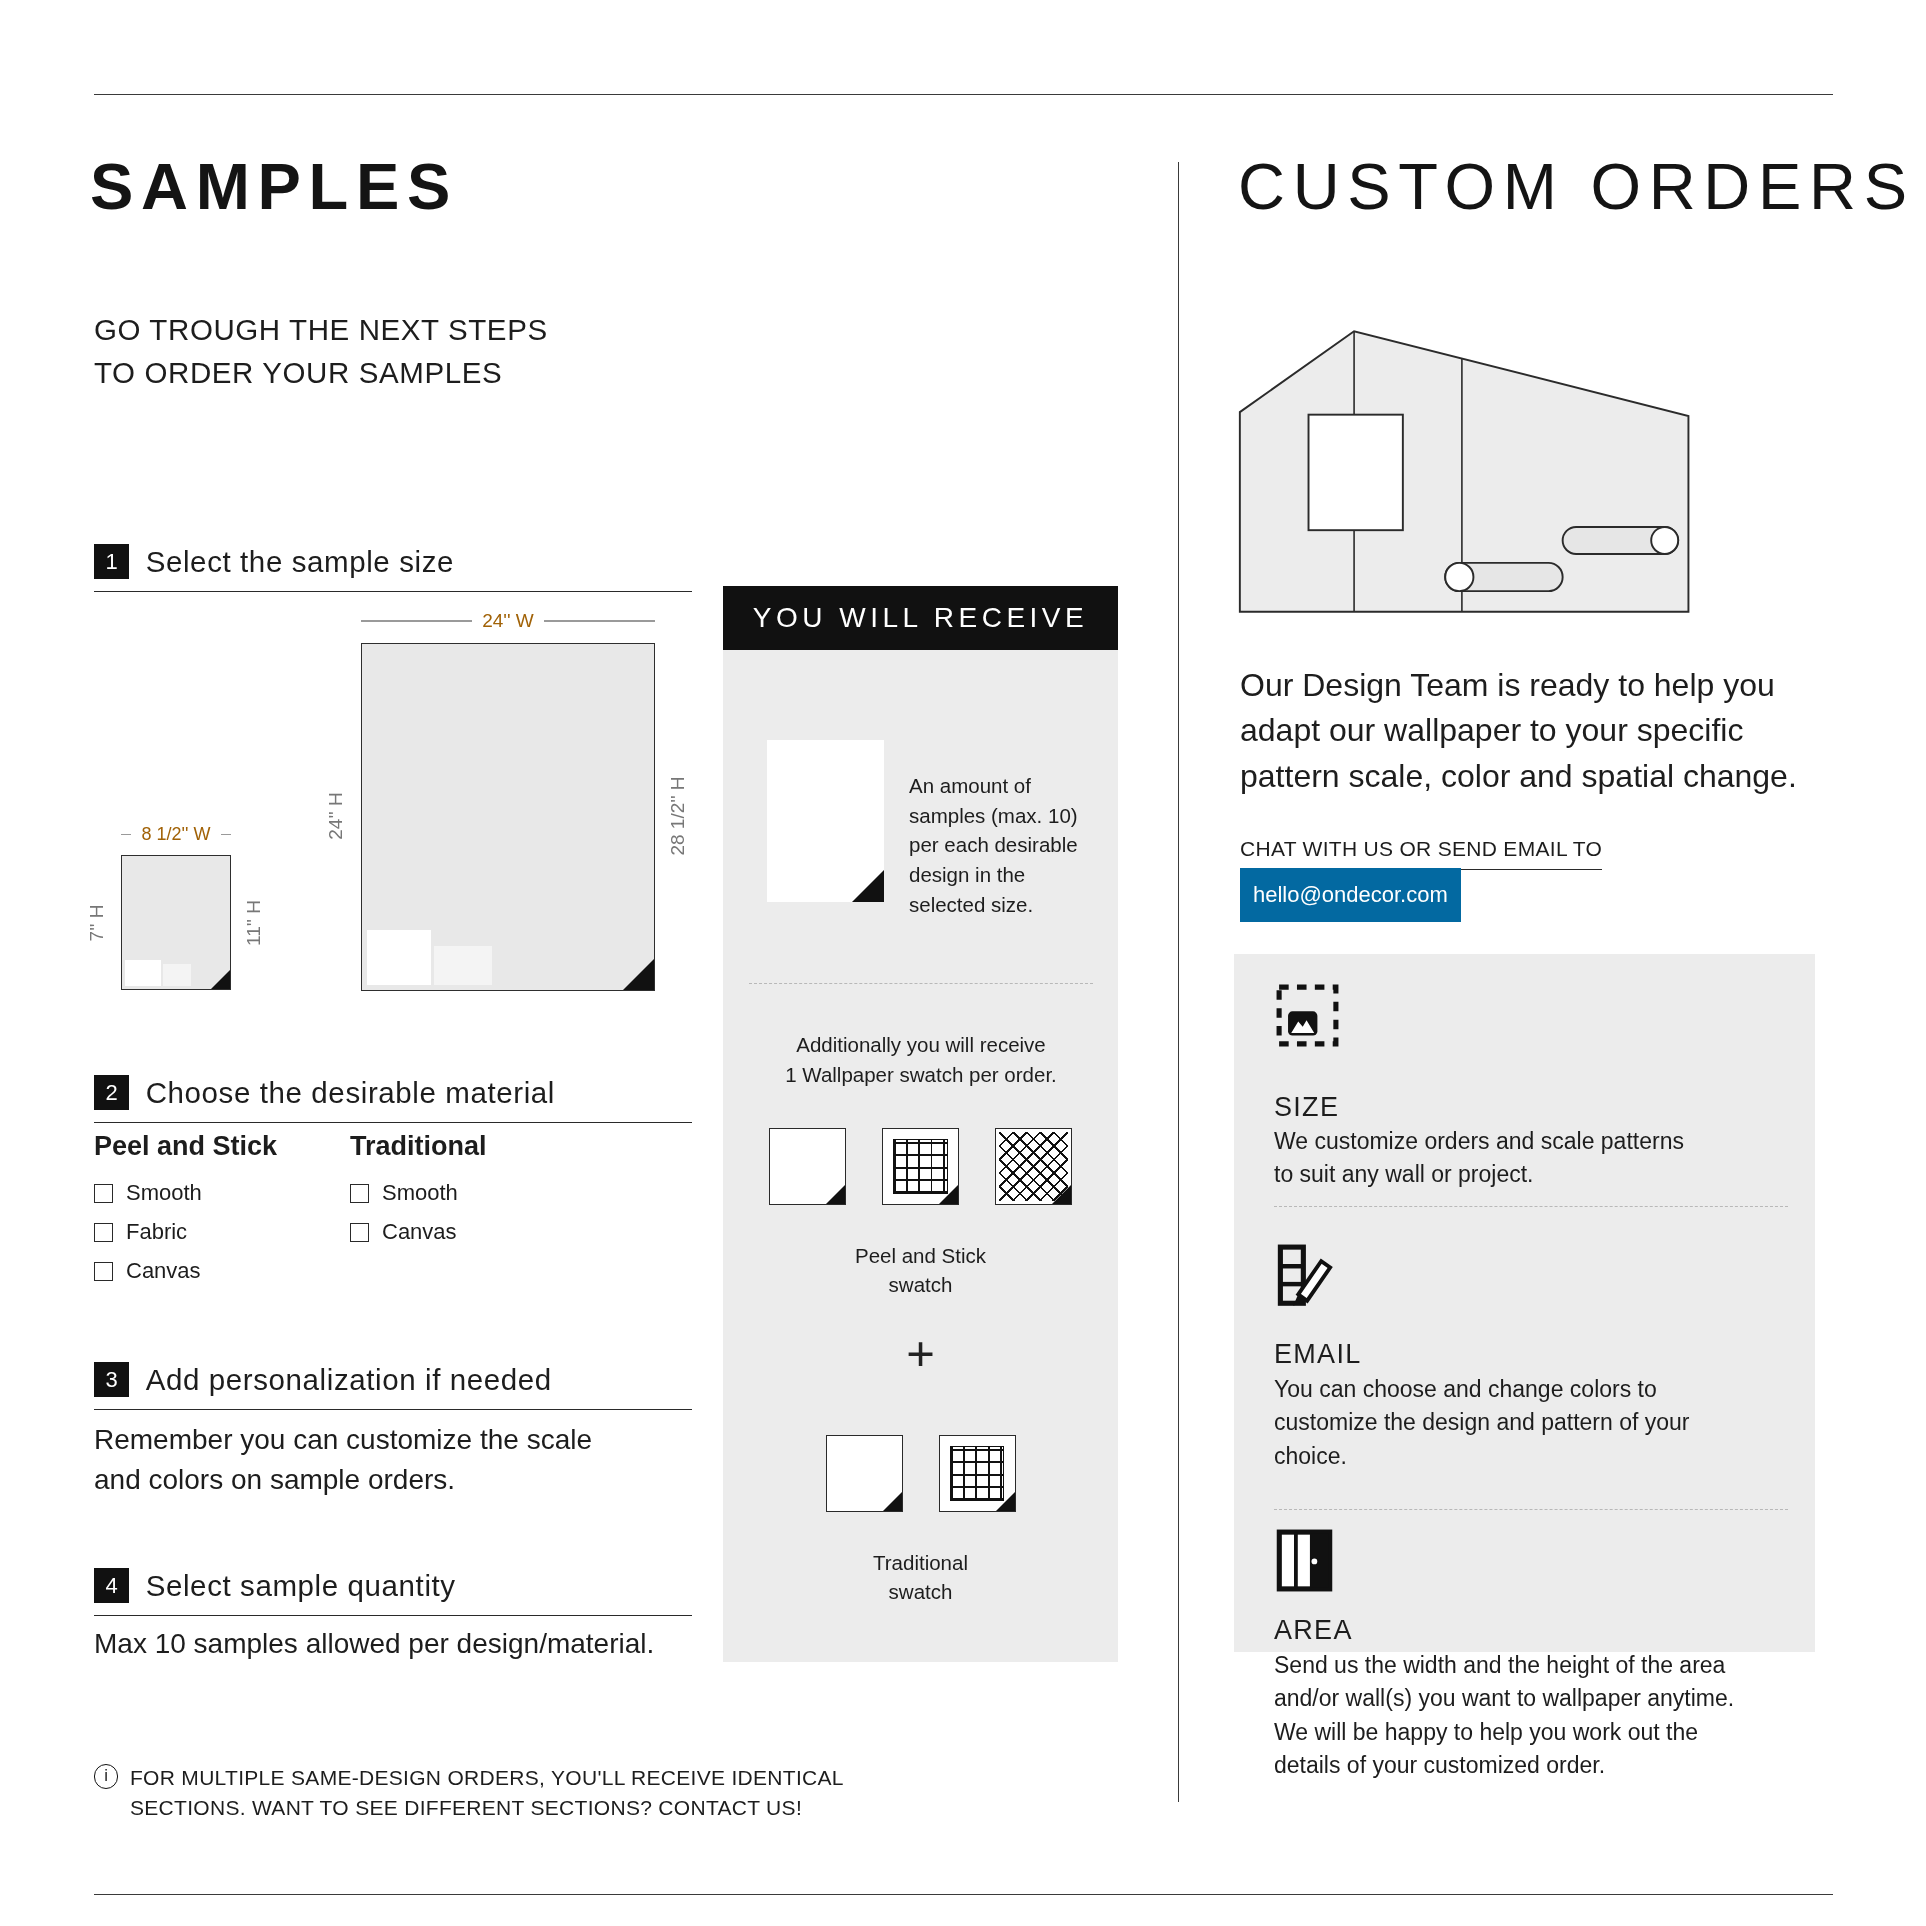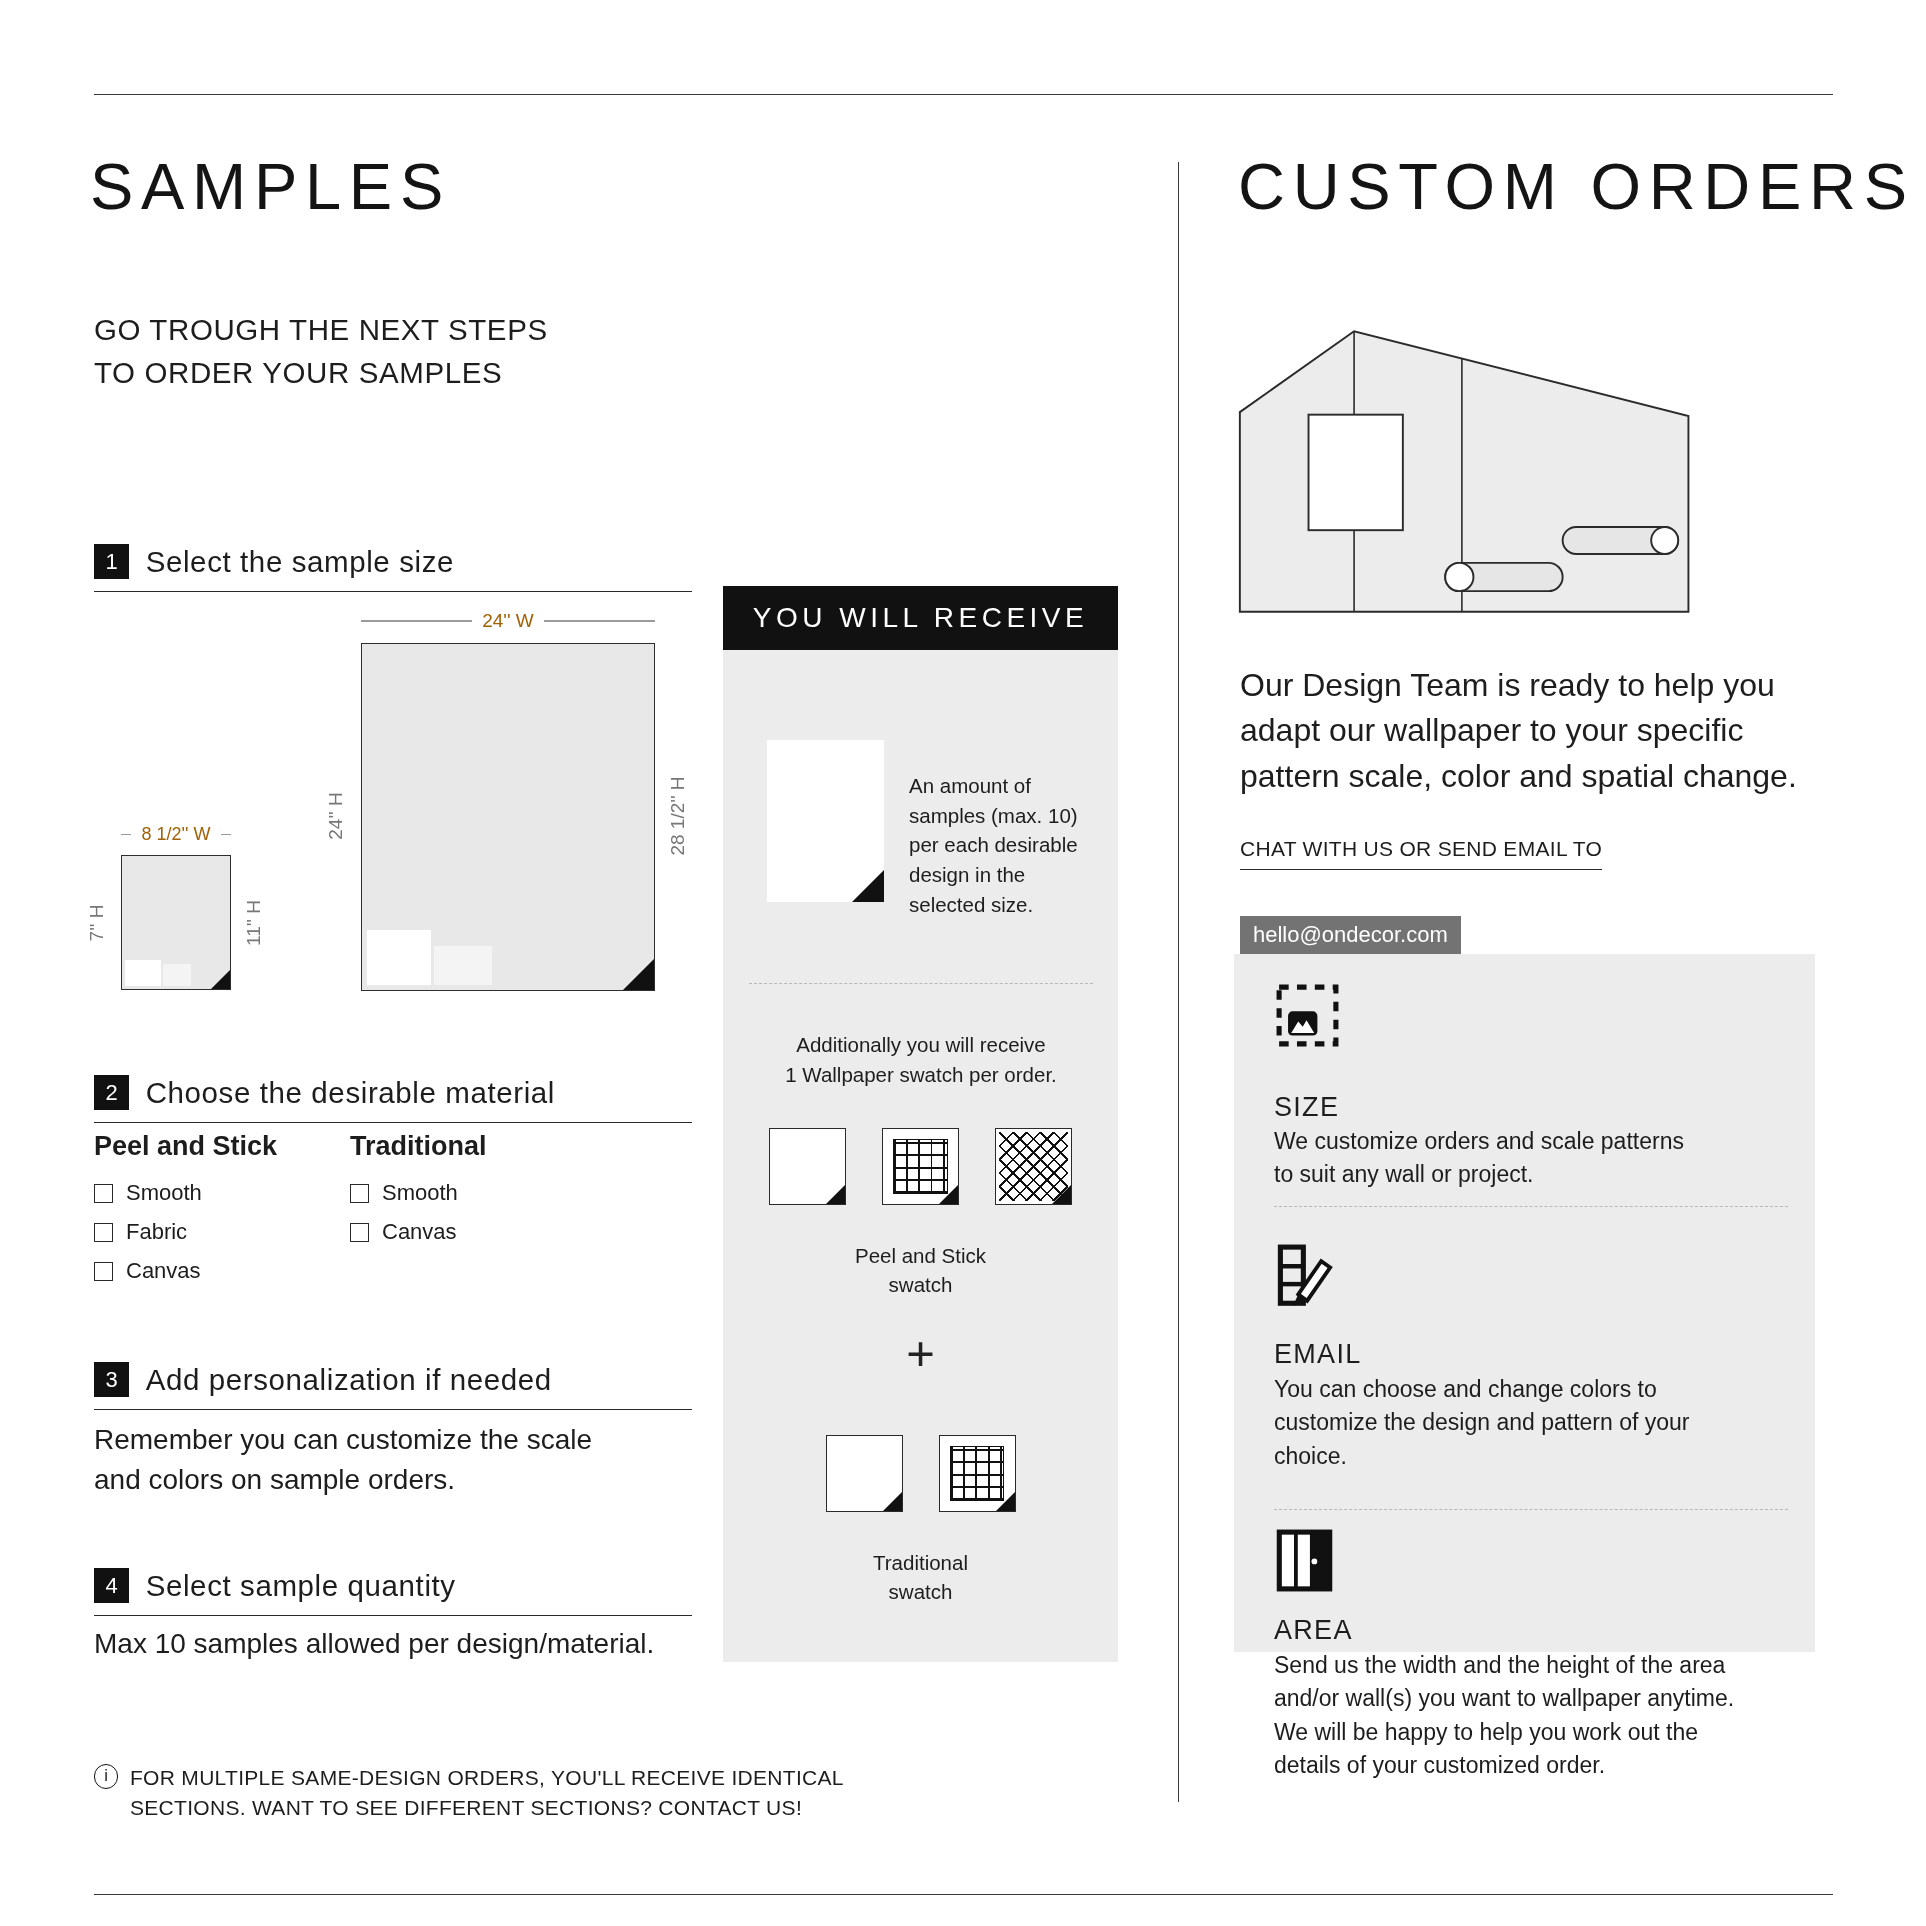--- a/index.html
+++ b/index.html
@@ -6,21 +6,21 @@
   body { background:#888; font-family:"Liberation Sans", sans-serif; color:#1d1d1d; }
   #canvas { position:relative; width:1926px; height:1926px; background:#ffffff; overflow:hidden; }
 
   .rule { position:absolute; left:94px; width:1739px; height:1.3px; background:#3a3a3a; }
   .rule.top { top:94px; } .rule.bottom { top:1894px; }
   .vdivider { position:absolute; left:1178px; top:162px; width:1.3px; height:1640px; background:#3a3a3a; }
 
   .preline { white-space:pre-line; }
 
   
-  #samples-title { position:absolute; left:90px; top:149px; font-size:65px; font-weight:400; letter-spacing:7.7px; color:#141414; }
+  #samples-title { position:absolute; left:90px; top:149px; font-size:65px; font-weight:700; letter-spacing:7.7px; color:#141414; }
   #samples-intro { position:absolute; left:94px; top:309px; font-size:29.5px; letter-spacing:0.6px; line-height:1.45; }
 
   #includes-box { position:absolute; left:723px; top:161px; width:395px; background:#ececec; border-left:6.4px solid #111; padding:20.5px 19px 26px 26px; }
   .includes-heading { font-size:22.5px; font-weight:bold; letter-spacing:0.6px; margin-bottom:13px; }
   .includes-item { font-size:21px; line-height:1.5; }
 
   .step { position:absolute; left:94px; width:598px; display:flex; align-items:center; gap:16.7px; border-bottom:1.9px solid #2a2a2a; padding-bottom:11.6px; }
   .step-num { width:35px; height:35px; background:#111; color:#fff; font-size:22px; display:flex; align-items:center; justify-content:center; flex:0 0 auto; }
   .step-label { font-size:29.5px; letter-spacing:0.6px; }
 
@@ -71,21 +71,21 @@
   .hatch-inner { position:absolute; inset:3.2px;
     background-image:repeating-linear-gradient(45deg,#111 0 1.9px,transparent 1.9px 9.6px),repeating-linear-gradient(-45deg,#111 0 1.9px,transparent 1.9px 9.6px); }
   .swatch-caption { position:absolute; left:0; width:395px; text-align:center; font-size:20.5px; line-height:1.4; }
   #plus-sign { position:absolute; left:0; top:675px; width:395px; text-align:center; font-size:49px; font-weight:400; color:#222; }
 
   
   #custom-title { position:absolute; left:1238px; top:149px; font-size:65px; font-weight:400; letter-spacing:7.7px; color:#141414; }
   #wall-illustration { position:absolute; left:1236px; top:326px; }
   #custom-paragraph { position:absolute; left:1240px; top:663px; width:604px; font-size:32px; line-height:1.42; }
   #contact-label { position:absolute; left:1240px; top:837px; font-size:21px; letter-spacing:0.3px; border-bottom:1.3px solid #2a2a2a; padding-bottom:7.7px; }
-  #email-badge { position:absolute; left:1240px; top:916px; background:#737373; color:#fff; font-size:22px; padding:6px 13px; }
+  #email-badge { position:absolute; left:1240px; top:868px; background:#0369a1; color:#fff; font-size:22px; padding:14px 13px; }
 
   #features-panel { position:absolute; left:1234px; top:954px; width:581px; height:698px; background:#ececec; }
   .f-icon { position:absolute; left:40px; }
   .f-heading { position:absolute; left:40px; font-size:27px; letter-spacing:1.3px; }
   .f-text { position:absolute; left:40px; width:526px; font-size:23px; line-height:1.45; }
   .f-dash { left:40px; width:514px; }
 </style>
 </head>
 <body>
 

